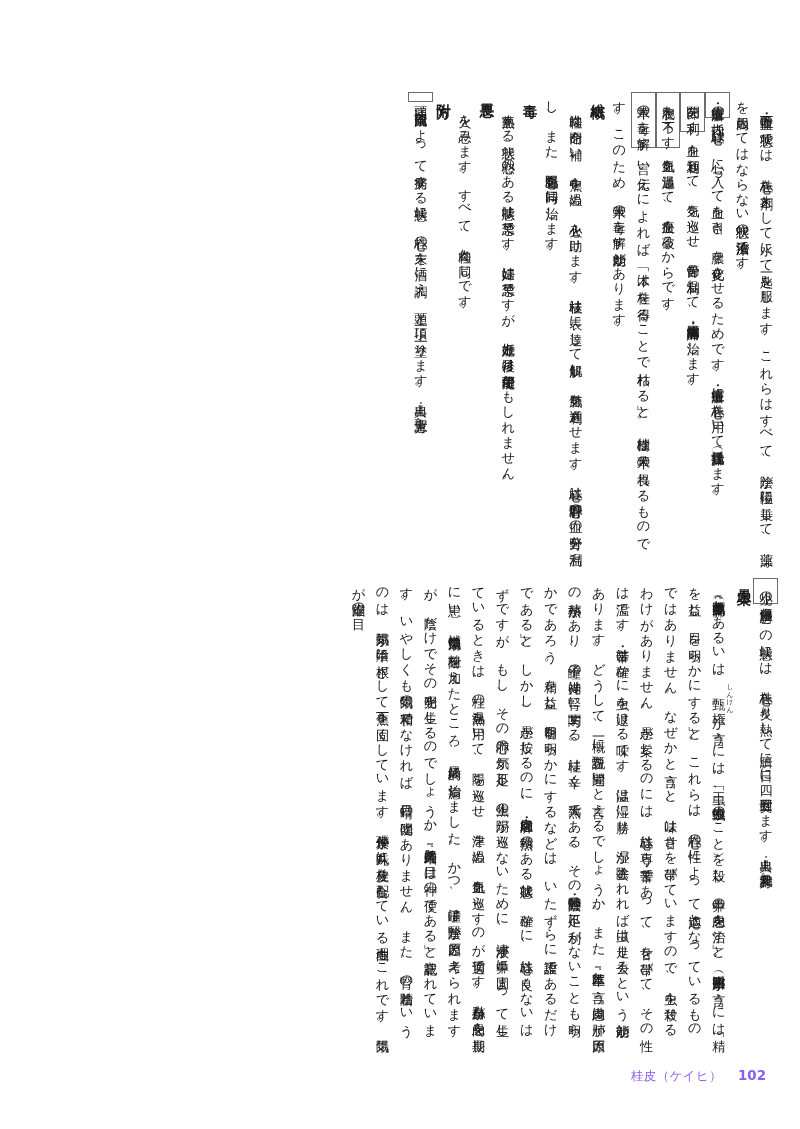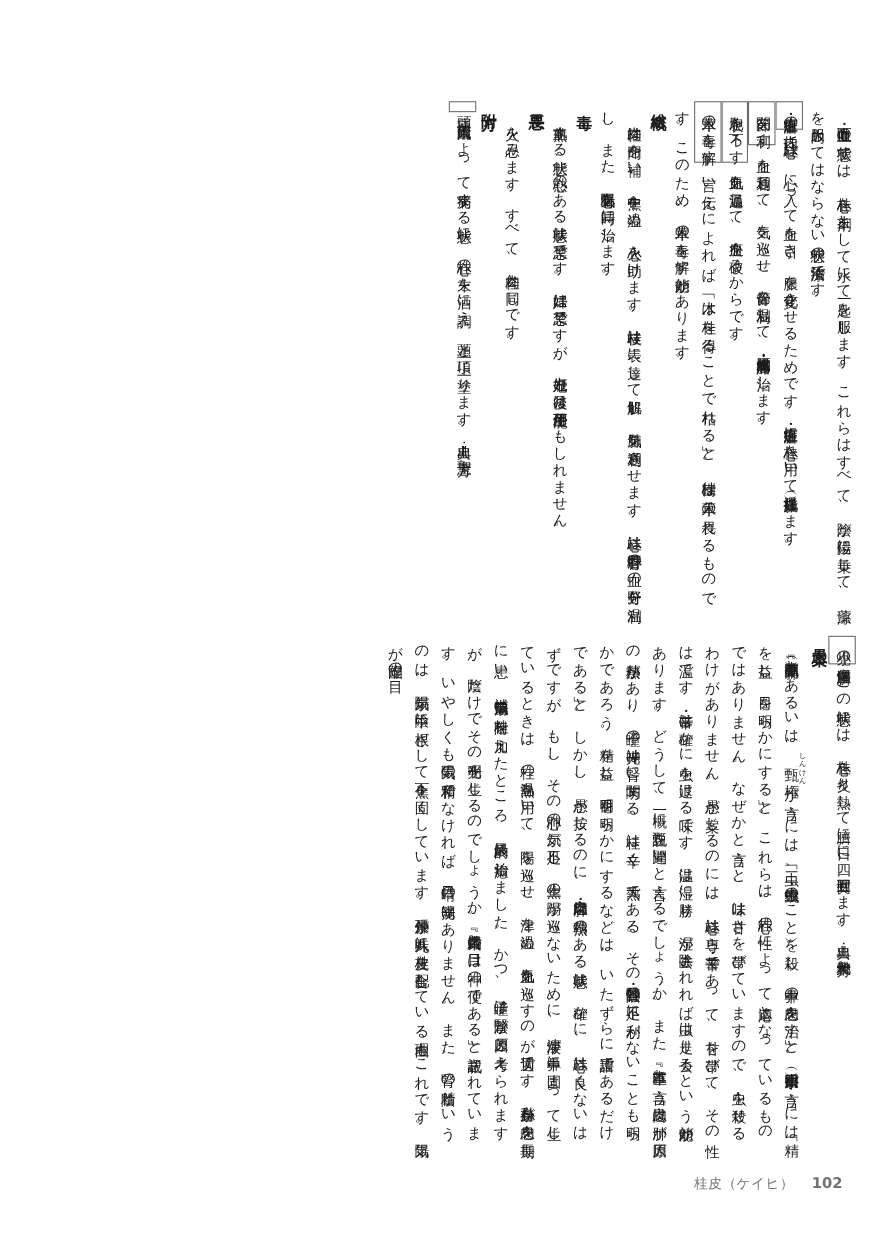--- a/index.html
+++ b/index.html
@@ -93,21 +93,21 @@
   
   #footer {
     position: absolute;
     left: 0;
     right: 0;
     bottom: 44px;
     text-align: right;
     padding-right: 34px;
     font-size: 12.4px;
     letter-spacing: 0.04em;
-    color: #737373;
+    color: #8b5cf6;
   }
   #footer .folio {
     font-family: "DejaVu Sans", "Liberation Sans", sans-serif;
     font-weight: bold;
     font-size: 13.4px;
     margin-left: 16px;
     letter-spacing: 0;
   }
   #footer .runhead {
     font-family: "DejaVu Serif", "Liberation Serif", serif;

